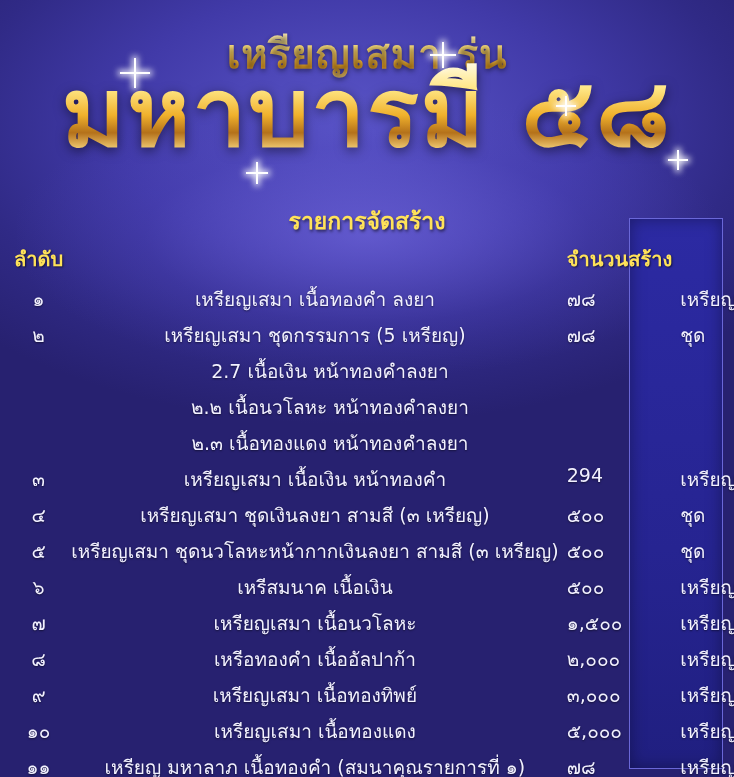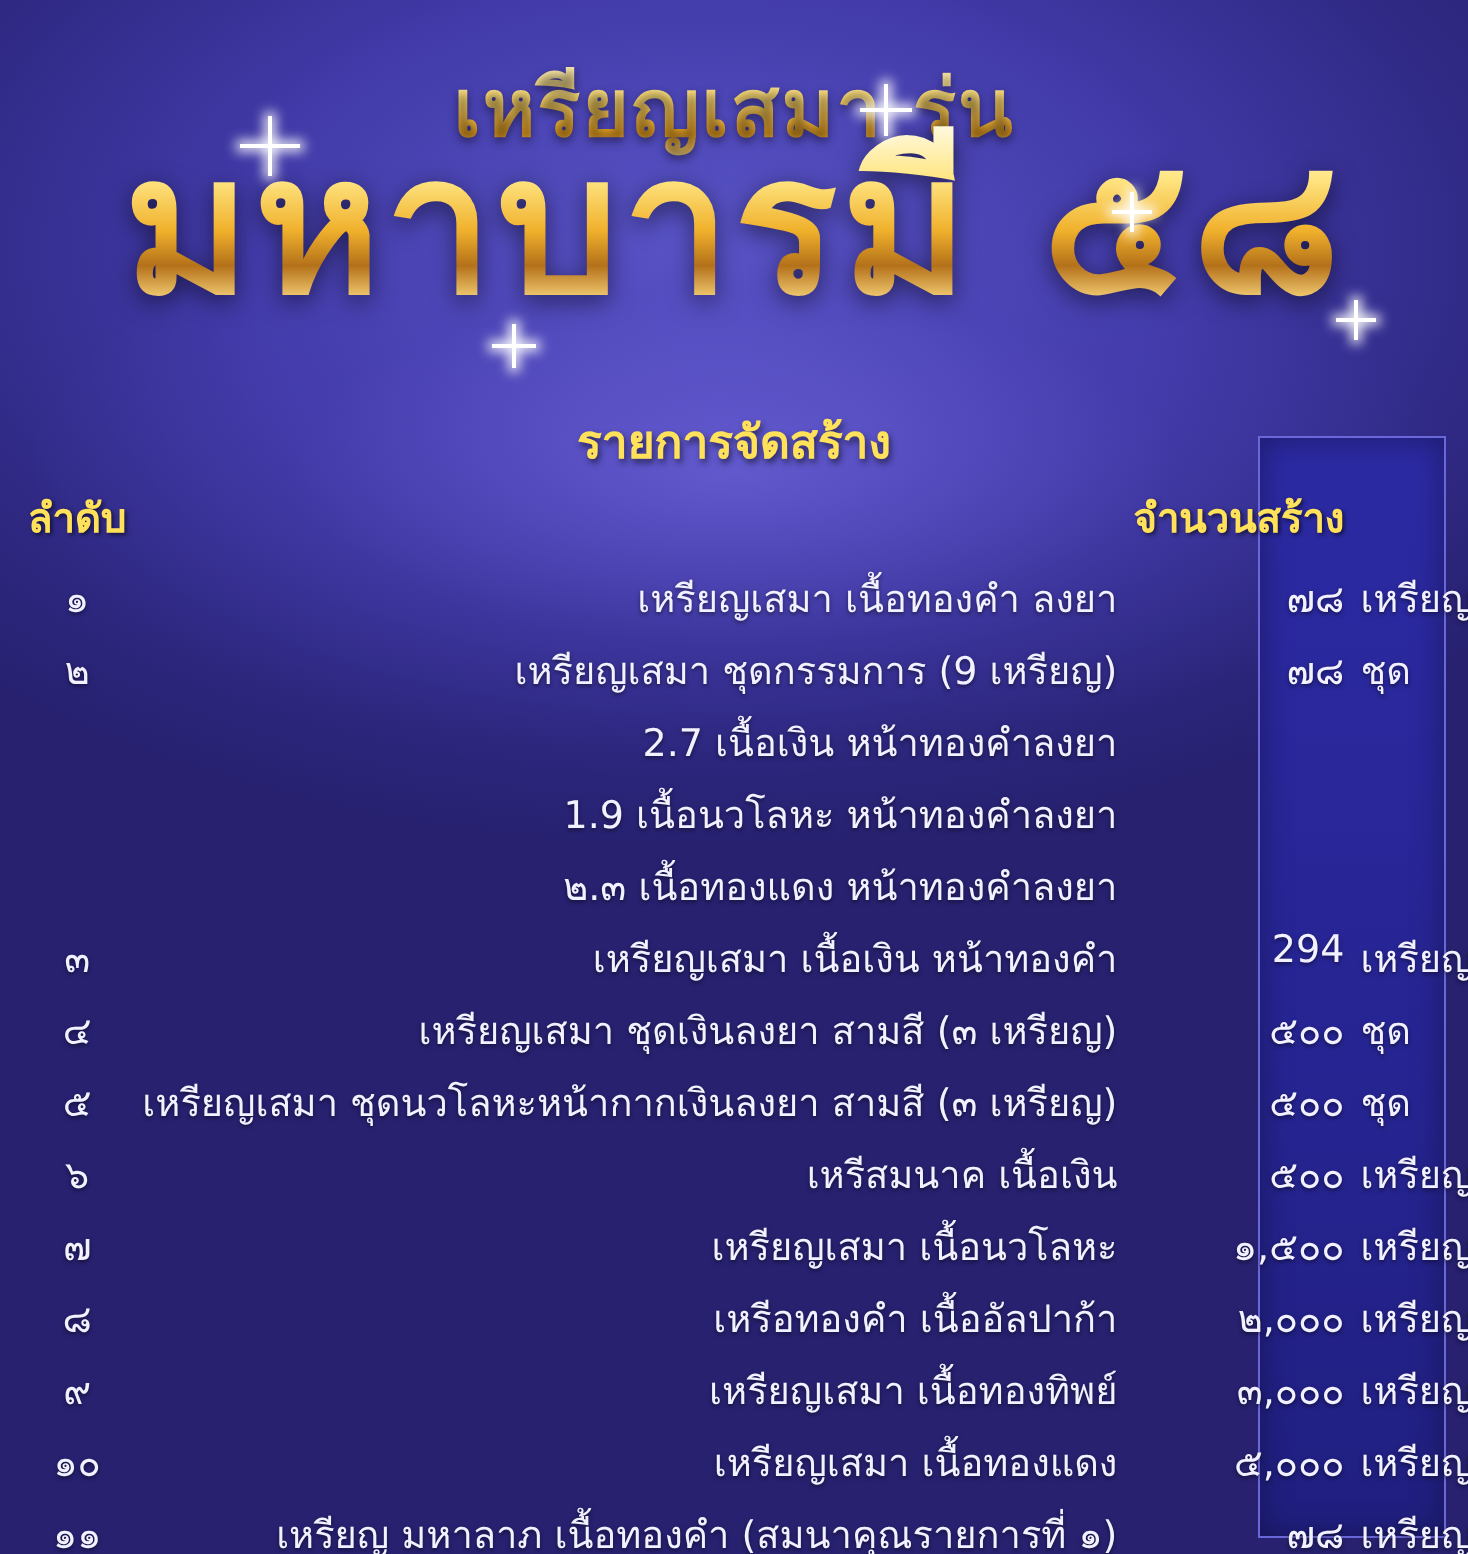--- a/index.html
+++ b/index.html
@@ -130,22 +130,22 @@
   th.h-qty   { width: 74px;  text-align: left; }
   th.h-unit  { width: 70px;  text-align: left; padding-left: 8px; }
 
   table.list td {
     padding: 3px 4px;
     vertical-align: top;
     white-space: nowrap;
     text-shadow: 0 1px 2px rgba(0,0,0,0.5);
   }
   td.c-no    { text-align: center; width: 54px; }
-  td.c-item  { text-align: right; padding-left: 10px; }
-  td.c-qty   { text-align: right; width: 74px; }
+  td.c-item  { text-align: center; padding-left: 10px; }
+  td.c-qty   { text-align: left; width: 74px; }
   td.c-unit  { text-align: left; width: 70px; padding-left: 8px; }
   tr.sub td.c-item { padding-left: 34px; }
 </style>
 </head>
 <body>
 
 <div class="poster">
   <div class="glow"></div>
 
   <div class="header">
@@ -175,33 +175,33 @@
       </thead>
       <tbody>
           <tr>
             <td class="c-no">๑</td>
             <td class="c-item">เหรียญเสมา เนื้อทองคำ ลงยา</td>
             <td class="c-qty">๗๘</td>
             <td class="c-unit">เหรียญ</td>
           </tr>
           <tr>
             <td class="c-no">๒</td>
-            <td class="c-item">เหรียญเสมา ชุดกรรมการ (9 เหรียญ)</td>
+            <td class="c-item">เหรียญเสมา ชุดกรรมการ (5 เหรียญ)</td>
             <td class="c-qty">๗๘</td>
             <td class="c-unit">ชุด</td>
           </tr>
           <tr class="sub">
             <td class="c-no"></td>
             <td class="c-item">2.7 เนื้อเงิน หน้าทองคำลงยา</td>
             <td class="c-qty"></td>
             <td class="c-unit"></td>
           </tr>
           <tr class="sub">
             <td class="c-no"></td>
-            <td class="c-item">1.9 เนื้อนวโลหะ หน้าทองคำลงยา</td>
+            <td class="c-item">๒.๒ เนื้อนวโลหะ หน้าทองคำลงยา</td>
             <td class="c-qty"></td>
             <td class="c-unit"></td>
           </tr>
           <tr class="sub">
             <td class="c-no"></td>
             <td class="c-item">๒.๓ เนื้อทองแดง หน้าทองคำลงยา</td>
             <td class="c-qty"></td>
             <td class="c-unit"></td>
           </tr>
           <tr>

